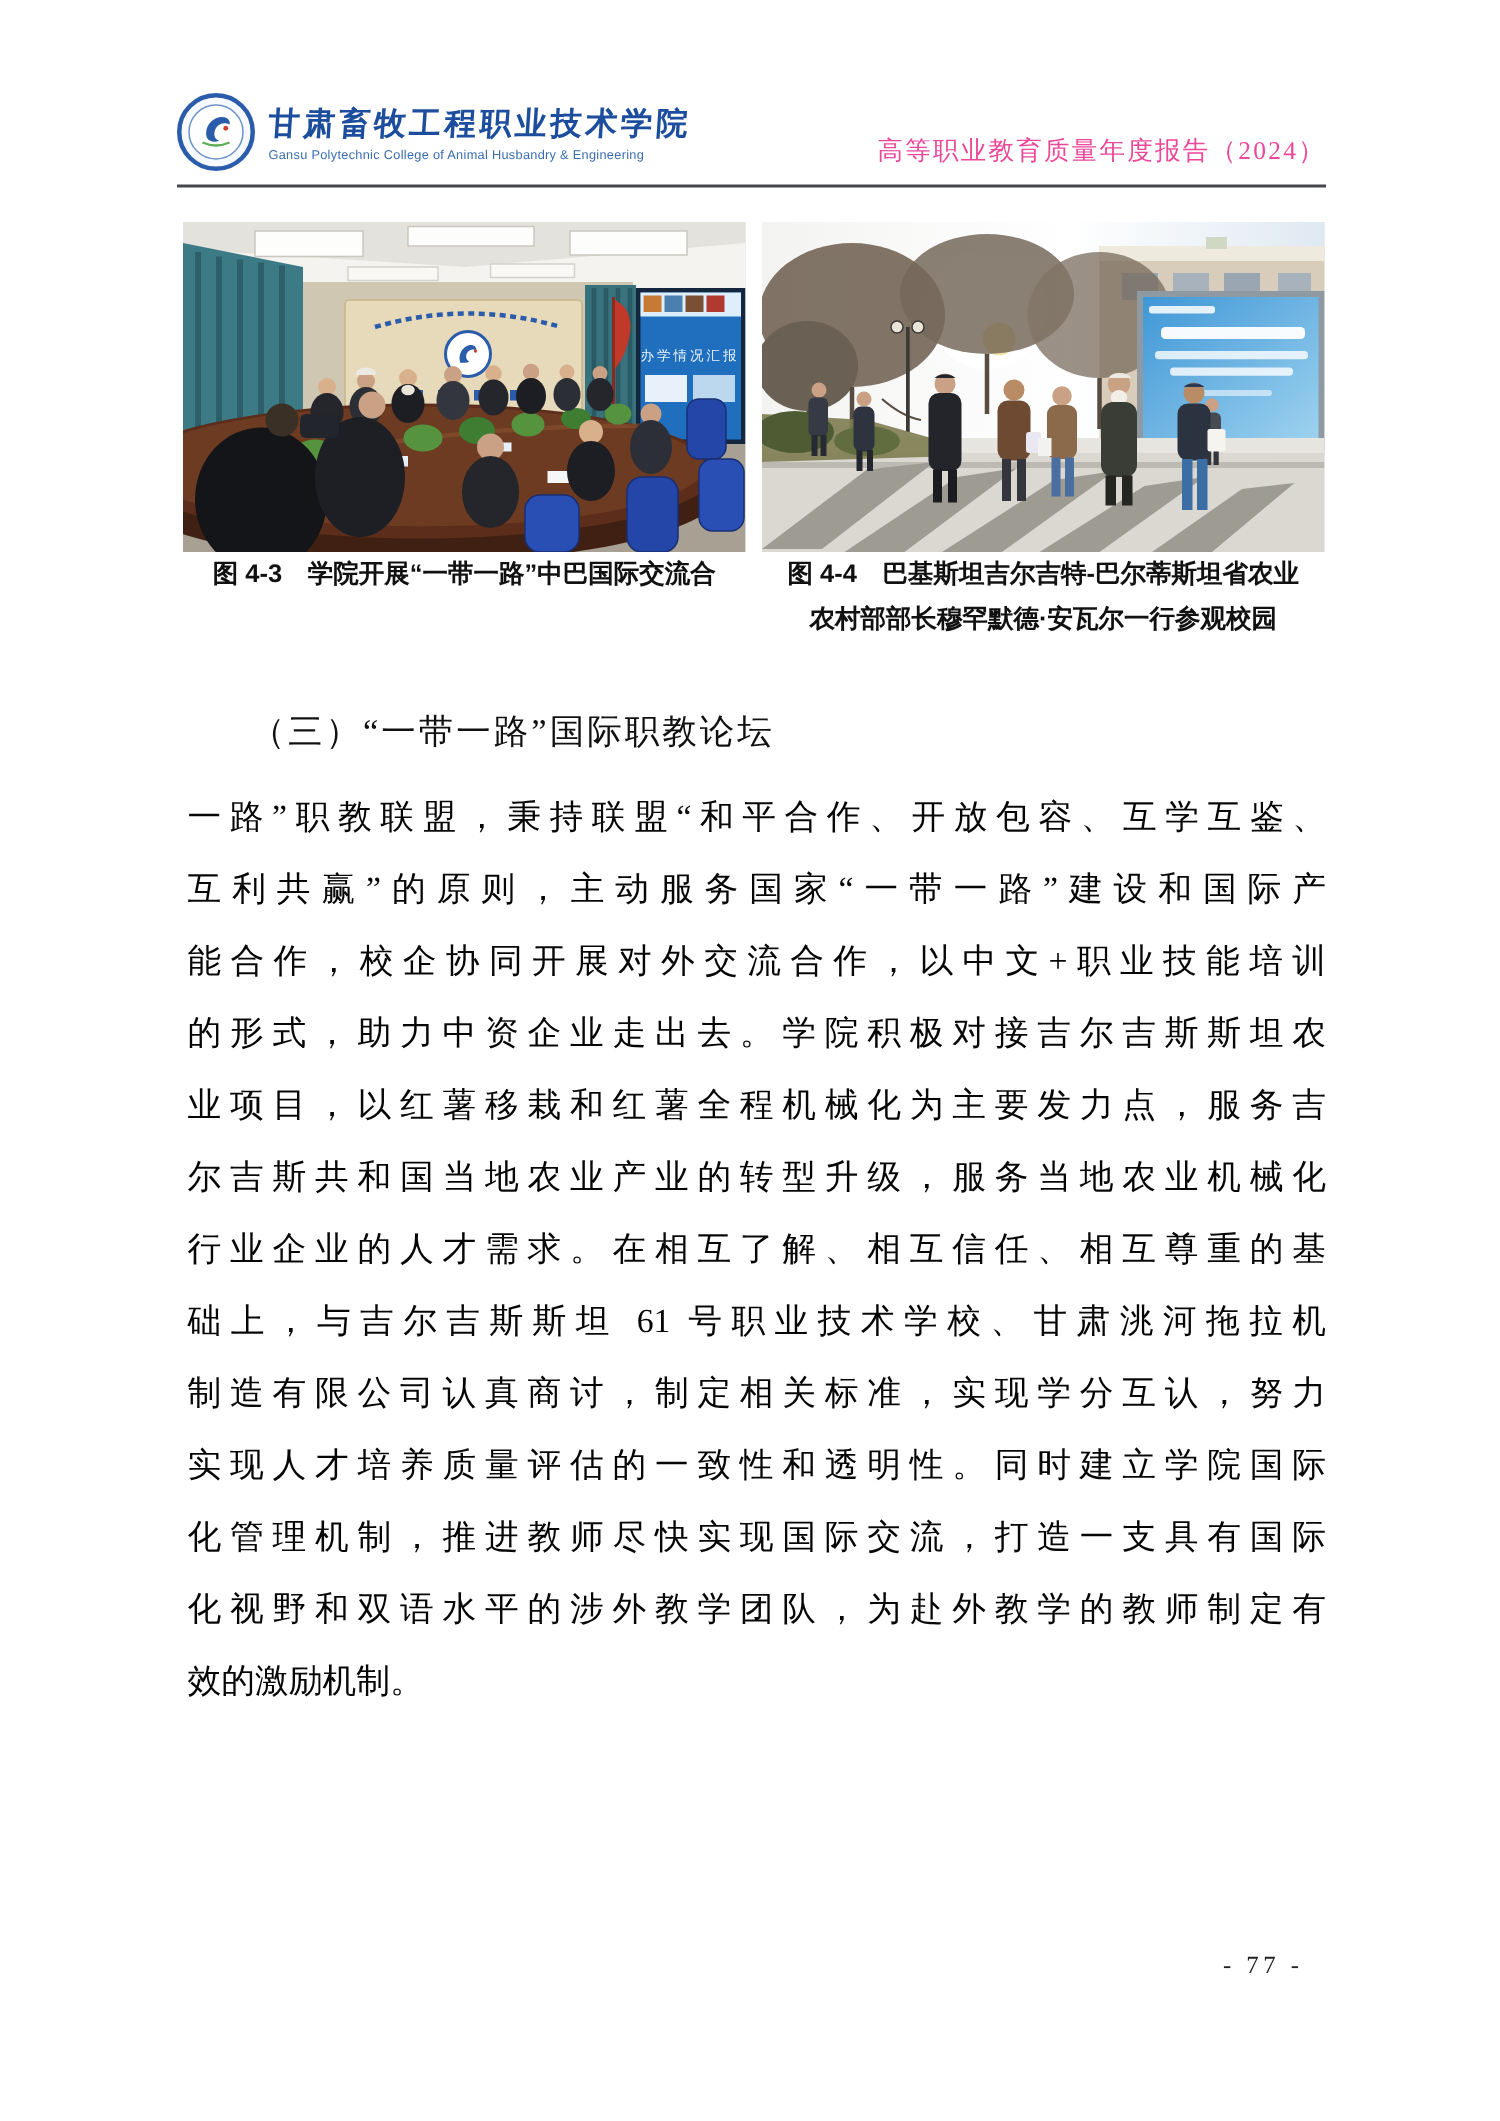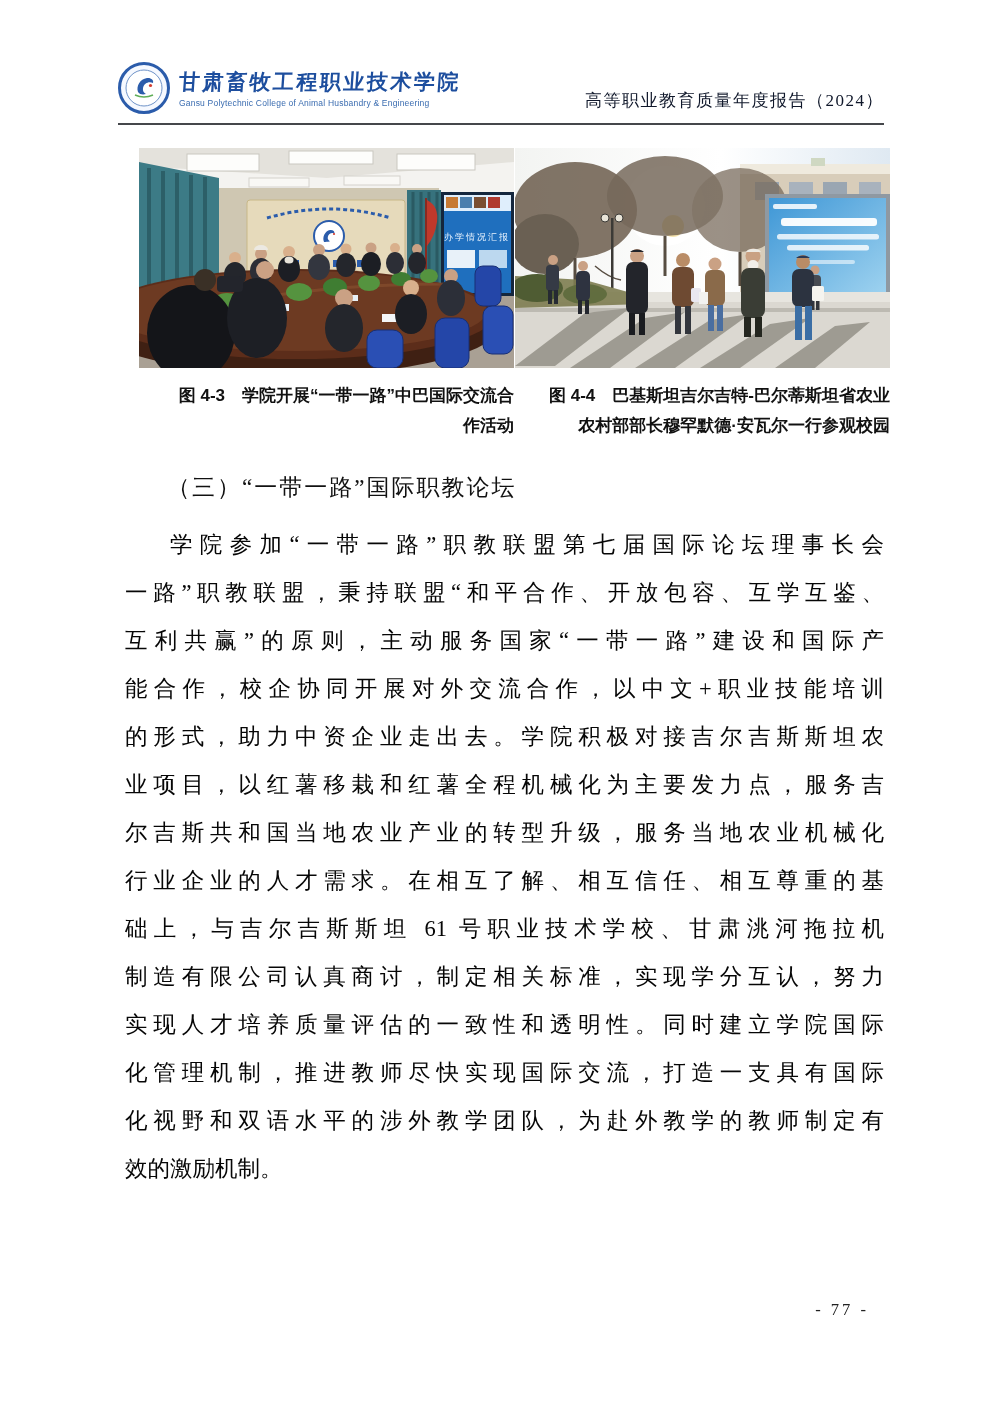--- a/index.html
+++ b/index.html
@@ -12,26 +12,26 @@
   .header{position:absolute;left:118px;top:62px;width:766px;}
   .header-row{display:flex;justify-content:space-between;align-items:flex-end;
     padding-bottom:9px;border-bottom:2px solid #45474b;}
   .logo-block{display:flex;align-items:center;gap:9px;}
   .badge{width:52px;height:52px;flex:0 0 auto;}
   .logo-texts{display:flex;flex-direction:column;gap:2px;}
   .logo-zh{font-size:21px;font-weight:bold;color:#1d4e9e;letter-spacing:2.5px;
     font-family:"Liberation Serif",serif;transform:skewX(-4deg);}
   .logo-en{font-size:8.5px;color:#3a6cb0;letter-spacing:.2px;
     font-family:"Liberation Sans",sans-serif;}
-  .report-title{font-size:17px;color:#0f172a;letter-spacing:1.5px;padding-bottom:2px;}
+  .report-title{font-size:17px;color:#ec4899;letter-spacing:1.5px;padding-bottom:2px;}
   
-  .figures{position:absolute;left:139px;top:148px;width:762px;display:flex;gap:1px;}
+  .figures{position:absolute;left:122px;top:148px;width:762px;display:flex;gap:11px;}
   .figure{width:375px;}
   .photo{display:block;width:375px;height:220px;background:#ddd;}
-  .caption{margin-top:13px;text-align:right;font-size:17px;line-height:30px;
+  .caption{text-align:center;font-size:17px;line-height:30px;
     font-weight:bold;font-family:"Liberation Sans","DejaVu Sans",sans-serif;color:#111;}
   
   .section-heading{position:absolute;left:167px;top:472px;font-size:23px;
     font-weight:normal;letter-spacing:2px;color:#111;}
   .paragraph{position:absolute;left:125px;top:521px;width:759px;
     font-size:22.5px;line-height:48px;color:#060606;}
   .body-line{height:48px;text-align:justify;text-align-last:justify;white-space:nowrap;}
   .body-line.first{text-indent:45px;}
   .body-line.last{text-align-last:left;}
   
@@ -204,21 +204,20 @@
         <g>
           <ellipse cx="52" cy="185" rx="44" ry="48" fill="#141519"></ellipse>
           <circle cx="66" cy="132" r="11" fill="#3a3026"></circle>
           <ellipse cx="118" cy="170" rx="30" ry="40" fill="#1d1f25"></ellipse>
           <circle cx="126" cy="122" r="9" fill="#caa184"></circle>
           <rect x="78" y="128" width="26" height="16" rx="4" fill="#23252c"></rect>
         </g>
       </svg>
       <div class="caption">
         <div>图 4-3　学院开展“一带一路”中巴国际交流合</div>
-        <div>作活动</div>
       </div>
     </div>
 
     <div class="figure">
       <svg class="photo" viewBox="0 0 375 220" preserveAspectRatio="none">
         <defs>
           <linearGradient id="skyg" x1="0" y1="0" x2="1" y2="0">
             <stop offset="0" stop-color="#f3f4f2"></stop>
               <stop offset=".55" stop-color="#ffffff"></stop>
               <stop offset="1" stop-color="#dfe9f2"></stop>
@@ -355,21 +354,20 @@
       <div class="caption">
         <div>图 4-4　巴基斯坦吉尔吉特-巴尔蒂斯坦省农业</div>
         <div>农村部部长穆罕默德·安瓦尔一行参观校园</div>
       </div>
     </div>
   </div>
 
   <div class="section-heading">（三）“一带一路”国际职教论坛</div>
 
   <div class="paragraph">
-      <div class="body-line first">学院参加“一带一路”职教联盟第七届国际论坛理事长会</div>
       <div class="body-line">一路”职教联盟，秉持联盟“和平合作、开放包容、互学互鉴、</div>
       <div class="body-line">互利共赢”的原则，主动服务国家“一带一路”建设和国际产</div>
       <div class="body-line">能合作，校企协同开展对外交流合作，以中文+职业技能培训</div>
       <div class="body-line">的形式，助力中资企业走出去。学院积极对接吉尔吉斯斯坦农</div>
       <div class="body-line">业项目，以红薯移栽和红薯全程机械化为主要发力点，服务吉</div>
       <div class="body-line">尔吉斯共和国当地农业产业的转型升级，服务当地农业机械化</div>
       <div class="body-line">行业企业的人才需求。在相互了解、相互信任、相互尊重的基</div>
       <div class="body-line">础上，与吉尔吉斯斯坦 61 号职业技术学校、甘肃洮河拖拉机</div>
       <div class="body-line">制造有限公司认真商讨，制定相关标准，实现学分互认，努力</div>
       <div class="body-line">实现人才培养质量评估的一致性和透明性。同时建立学院国际</div>

